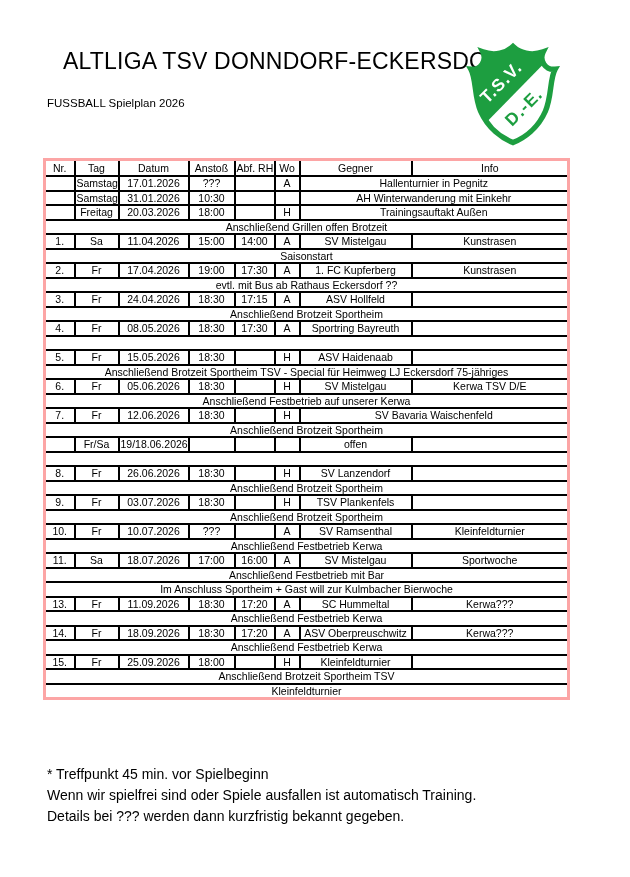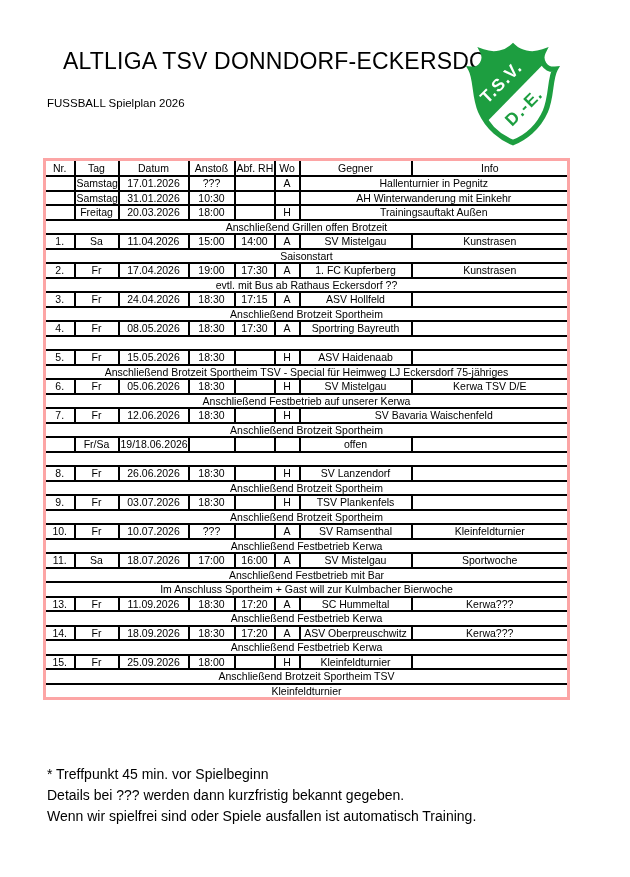--- a/index.html
+++ b/index.html
@@ -312,17 +312,17 @@
           <td colspan="8" class="note">Anschließend Brotzeit Sportheim TSV</td>
         </tr>
         <tr>
           <td colspan="8" class="note">Kleinfeldturnier</td>
         </tr>
       </tbody>
   </table>
 
   <div class="footer">
     <div>* Treffpunkt 45 min. vor Spielbeginn</div>
+    <div>Wenn wir spielfrei sind oder Spiele ausfallen ist automatisch Training.</div>
     <div>Details bei ???  werden dann kurzfristig bekannt gegeben.</div>
-    <div>Wenn wir spielfrei sind oder Spiele ausfallen ist automatisch Training.</div>
   </div>
 
 </div>
 
 </body></html>

